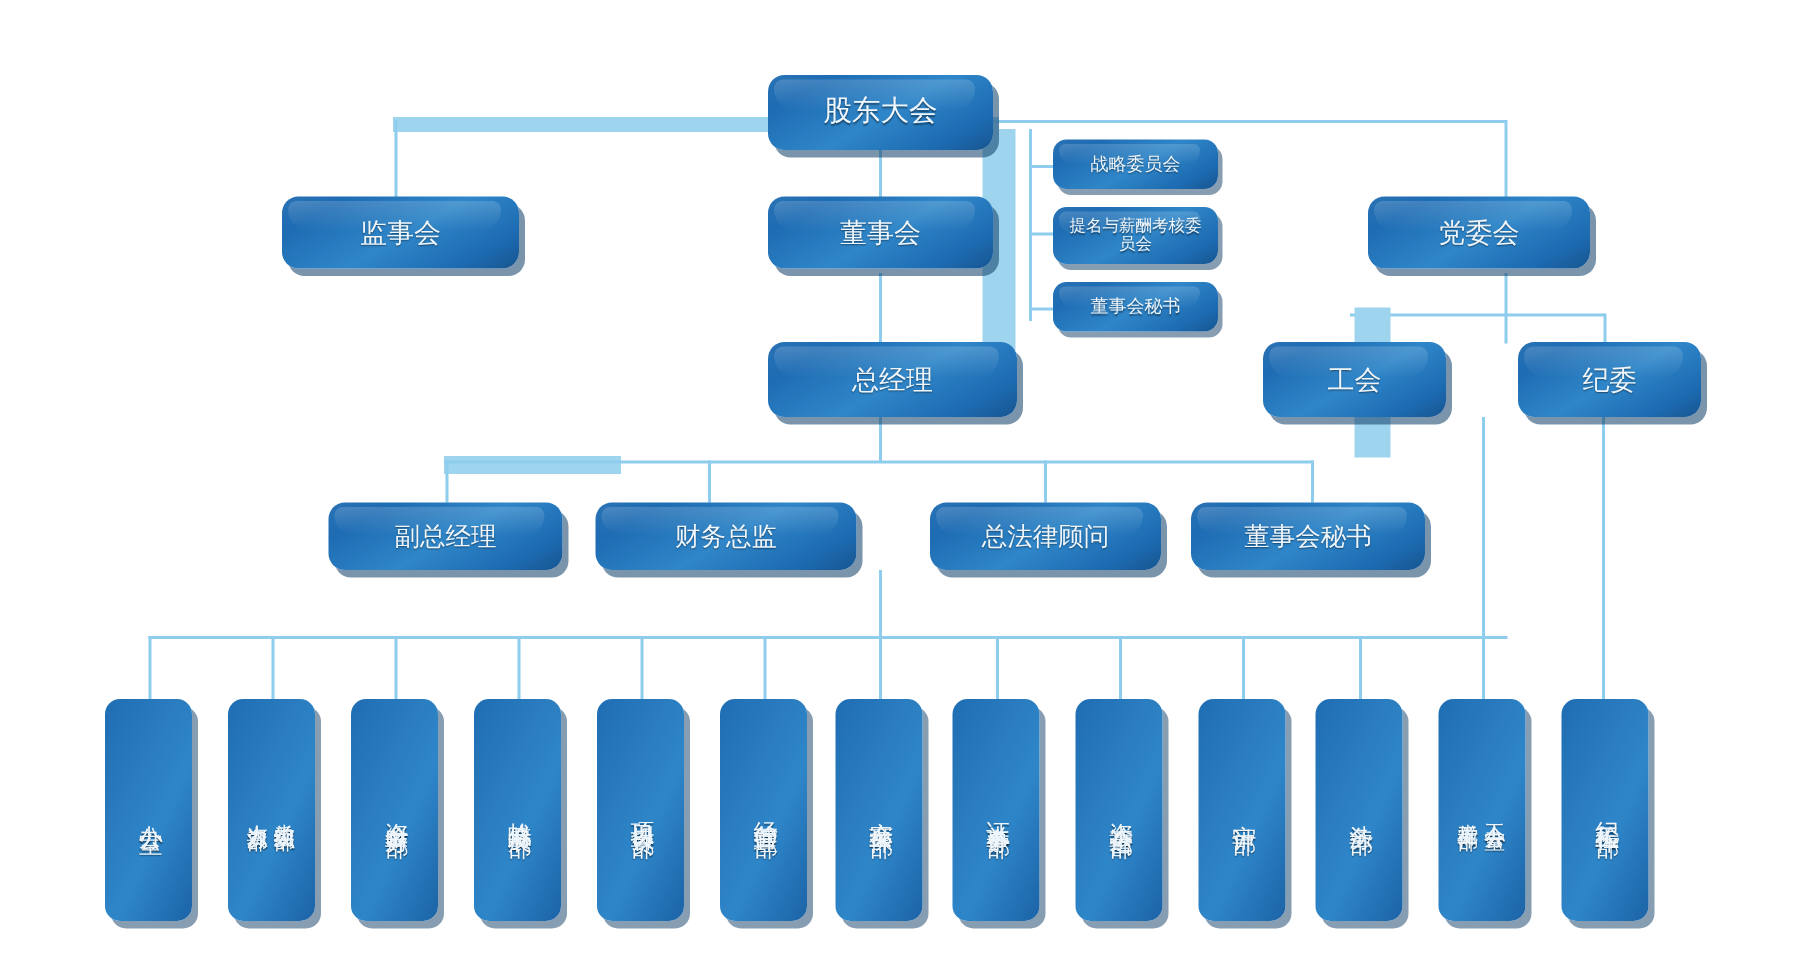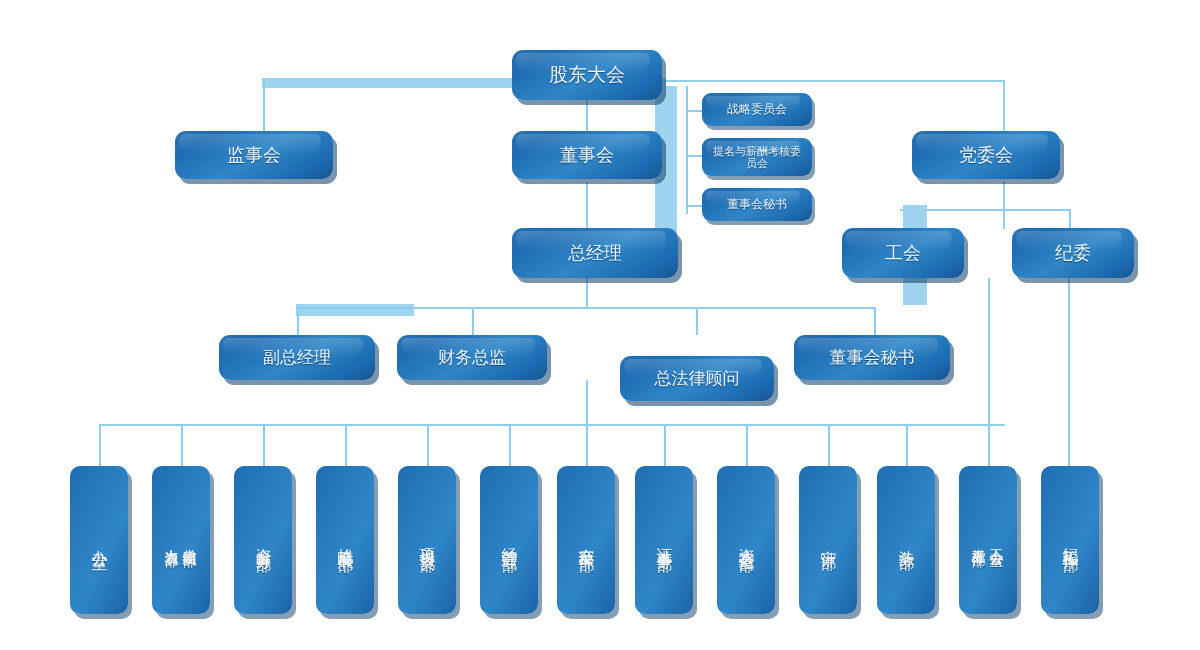--- a/index.html
+++ b/index.html
@@ -110,43 +110,43 @@
   <div class="ln v" style="left:427px;top:424px;height:42px;"></div>
   <div class="ln v" style="left:509px;top:424px;height:42px;"></div>
   <div class="ln v" style="left:586px;top:424px;height:42px;"></div>
   <div class="ln v" style="left:664px;top:424px;height:42px;"></div>
   <div class="ln v" style="left:746px;top:424px;height:42px;"></div>
   <div class="ln v" style="left:828px;top:424px;height:42px;"></div>
   <div class="ln v" style="left:906px;top:424px;height:42px;"></div>
 
   <div class="box" style="left:512px;top:2px;width:150px;height:50px;font-size:19px;margin-top:48px;">股东大会</div>
 
-  <div class="box" style="left:175px;top:131px;width:158px;height:48px;font-size:18px;">监事会</div>
+  <div class="box" style="left:188px;top:131px;width:158px;height:48px;font-size:18px;">监事会</div>
 
   <div class="box" style="left:512px;top:131px;width:150px;height:48px;font-size:18px;">董事会</div>
 
   <div class="box" style="left:912px;top:131px;width:148px;height:48px;font-size:18px;">党委会</div>
 
   <div class="box small" style="left:702px;top:93px;width:110px;height:33px;font-size:12px;">战略委员会</div>
 
   <div class="box small" style="left:702px;top:138px;width:110px;height:38px;font-size:11px;padding:0 6px;">提名与薪酬考核委员会</div>
 
   <div class="box small" style="left:702px;top:188px;width:110px;height:33px;font-size:12px;">董事会秘书</div>
 
   <div class="box" style="left:512px;top:228px;width:166px;height:50px;font-size:18px;">总经理</div>
 
   <div class="box" style="left:842px;top:228px;width:122px;height:50px;font-size:18px;">工会</div>
 
   <div class="box" style="left:1012px;top:228px;width:122px;height:50px;font-size:18px;">纪委</div>
 
   <div class="box" style="left:219px;top:335px;width:156px;height:45px;font-size:17px;">副总经理</div>
 
-  <div class="box" style="left:397px;top:335px;width:150px;height:45px;font-size:17px;">财务总监</div>
-
-  <div class="box" style="left:620px;top:335px;width:154px;height:45px;font-size:17px;margin-top:21px;">总法律顾问</div>
+  <div class="box" style="left:397px;top:335px;width:174px;height:45px;font-size:17px;">财务总监</div>
+
+  <div class="box" style="left:620px;top:335px;width:154px;height:45px;font-size:17px;">总法律顾问</div>
 
   <div class="box" style="left:794px;top:335px;width:156px;height:45px;font-size:17px;">董事会秘书</div>
 
   <div class="vbox" style="left:70px;top:466px;width:58px;height:148px;">
     <span class="vt">办公室</span>
   </div>
 
   <div class="vbox two" style="left:152px;top:466px;width:58px;height:148px;">
     <span class="vt">党委组织部</span>
     <span class="vt">人力资源部</span>

